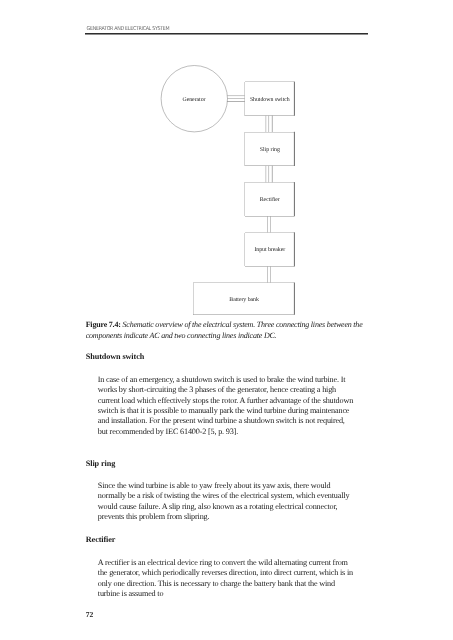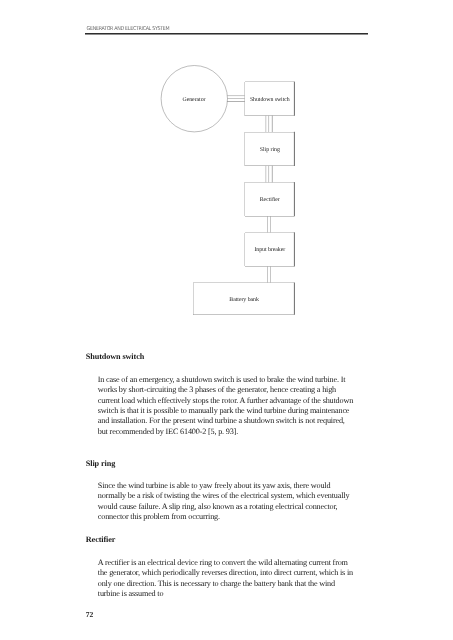--- a/index.html
+++ b/index.html
@@ -89,29 +89,30 @@
     <g font-family="Liberation Serif, serif" font-size="5.85" letter-spacing="-0.04" fill="#1a1a1a" text-anchor="middle">
       <text x="194" y="100.6">Generator</text>
       <text x="269.8" y="100.6">Shutdown switch</text>
       <text x="269.8" y="150.8">Slip ring</text>
       <text x="269.8" y="201.0">Rectifier</text>
       <text x="269.8" y="251.2">Input breaker</text>
       <text x="244.1" y="300.5">Battery bank</text>
     </g>
   </svg>
 
+  <div class="caption"><b>Figure 7.4:</b> <i>Schematic overview of the electrical system. Three connecting lines between the components indicate AC and two connecting lines indicate DC.</i></div>
 
   <div class="body" id="body-sections">
       <div class="sec gap">
         <h4>Shutdown switch</h4>
         <p>In case of an emergency, a shutdown switch is used to brake the wind turbine. It works by short-circuiting the 3 phases of the generator, hence creating a high current load which effectively stops the rotor. A further advantage of the shutdown switch is that it is possible to manually park the wind turbine during maintenance and installation. For the present wind turbine a shutdown switch is not required, but recommended by IEC 61400-2 [5, p. 93].</p>
       </div>
       <div class="sec">
         <h4>Slip ring</h4>
-        <p>Since the wind turbine is able to yaw freely about its yaw axis, there would normally be a risk of twisting the wires of the electrical system, which eventually would cause failure. A slip ring, also known as a rotating electrical connector, connector this problem from occur­ring.</p>
+        <p>Since the wind turbine is able to yaw freely about its yaw axis, there would normally be a risk of twisting the wires of the electrical system, which eventually would cause failure. A slip ring, also known as a rotating electrical connector, prevents this problem from slip­ring.</p>
       </div>
       <div class="sec">
         <h4>Rectifier</h4>
         <p>A rectifier is an electrical device ring to convert the wild alternating current from the generator, which periodically reverses direction, into direct current, which is in only one direction. This is necessary to charge the battery bank that the wind turbine is assumed to</p>
       </div>
     </div>
 
   <div class="folio">72</div>
 </div>
 

